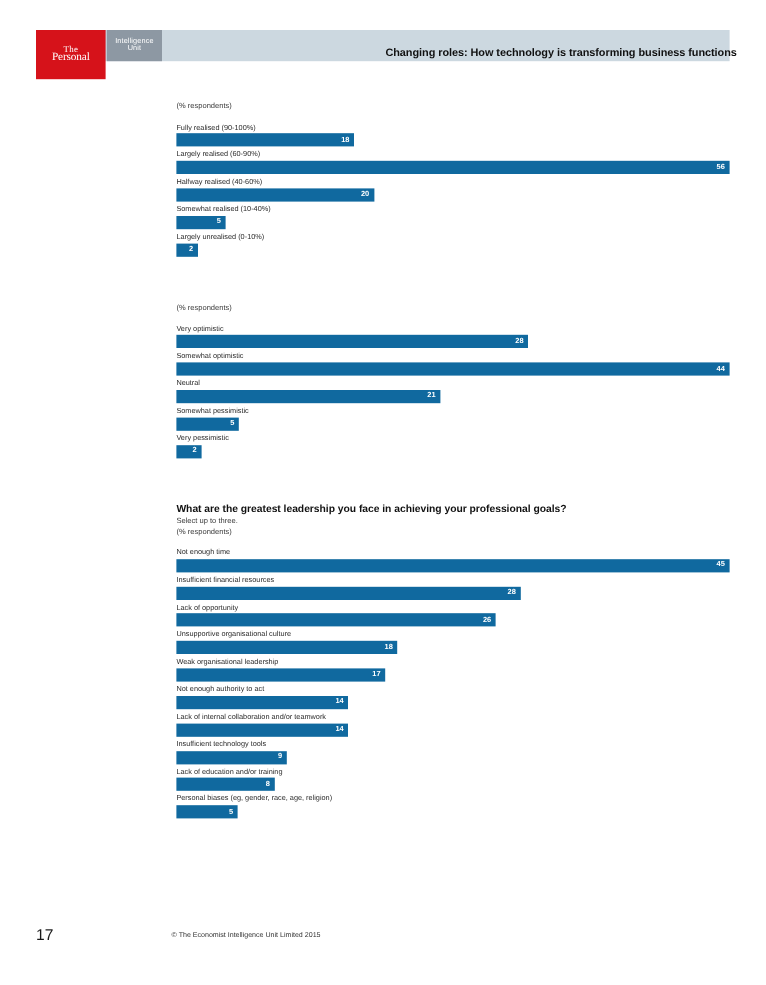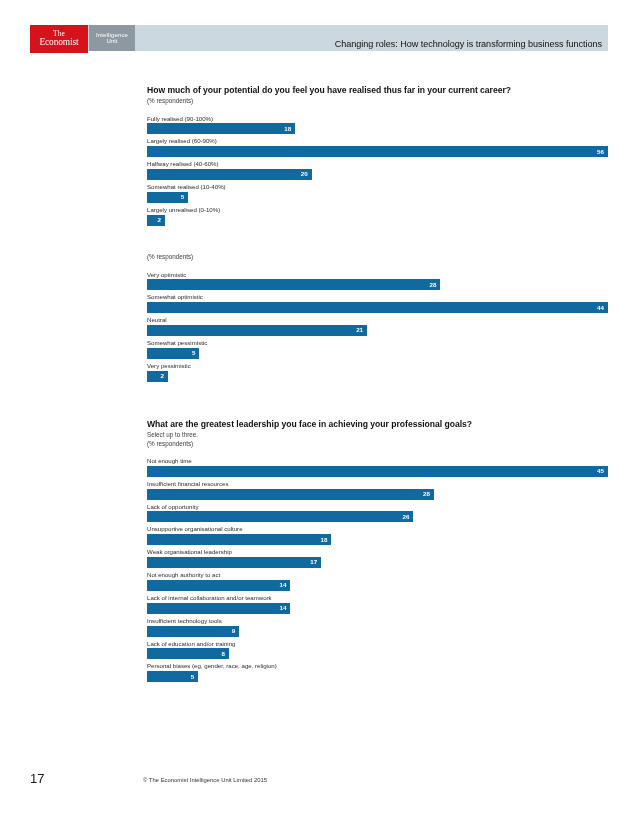--- a/index.html
+++ b/index.html
@@ -14,21 +14,21 @@
 
   
   .header{
     position:absolute;left:0;top:25px;width:638px;height:26px;
   }
   .header-bar{
     position:absolute;left:30px;top:0;width:578px;height:26px;
     background:#ccd8e0;
   }
   .logo-economist{
-    position:absolute;left:30px;top:0;width:58px;height:28px;
+    position:absolute;left:30px;top:0;width:58px;height:41px;
     background:#d6121a;
     display:flex;flex-direction:column;align-items:center;justify-content:center;
     line-height:1.02;
   }
   .logo-economist .l1{
     font-family:"Liberation Serif", serif;
     font-size:7.4px;color:#ffffff;letter-spacing:.2px;
   }
   .logo-economist .l2{
     font-family:"Liberation Serif", serif;
@@ -37,23 +37,23 @@
   .logo-eiu{
     position:absolute;left:89px;top:0;width:46px;height:26px;
     background:#8d98a3;
     display:flex;flex-direction:column;align-items:center;justify-content:center;
     line-height:1.05;
   }
   .logo-eiu span{
     font-size:6.1px;color:#ffffff;letter-spacing:.1px;
   }
   .header-title{
-    position:absolute;right:36px;top:0;height:38px;
+    position:absolute;right:24px;top:0;height:38px;
     display:flex;align-items:center;
-    font-size:9.1px;font-weight:normal;color:#111111;
+    font-size:9.1px;font-weight:bold;color:#111111;
     letter-spacing:-.05px;
     white-space:nowrap;
   }
 
   
   .content{position:absolute;left:147px;top:0;width:461px;}
 
   .chart-block{position:absolute;left:0;width:461px;}
   .q-title{
     font-size:8.6px;font-weight:bold;color:#111111;
@@ -92,34 +92,33 @@
   }
 </style>
 </head>
 <body>
 
 <div class="header">
   <div class="header-bar"></div>
 
   <div class="logo-economist">
     <span class="l1">The</span>
-    <span class="l2">Economist</span>
+    <span class="l2">Personal</span>
   </div>
 
   <div class="logo-eiu">
     <span>Intelligence</span>
     <span>Unit</span>
   </div>
 
   <div class="header-title">Changing roles: How technology is transforming business functions</div>
 </div>
 
 <div class="content" id="charts-container">
     <div class="chart-block" style="top: 85px;">
-      <div class="q-title">How much of your potential do you feel you have realised thus far in your current career?</div>
       <div class="q-sub">(% respondents)</div>
       <div class="bars">
         <div class="bar-row">
           <div class="bar-label">Fully realised (90-100%)</div>
           <div class="bar-track">
             <div class="bar-fill" style="width: 148.179px; background: rgb(16, 105, 159);">
               <span class="bar-value">18</span>
             </div>
           </div>
         </div>

